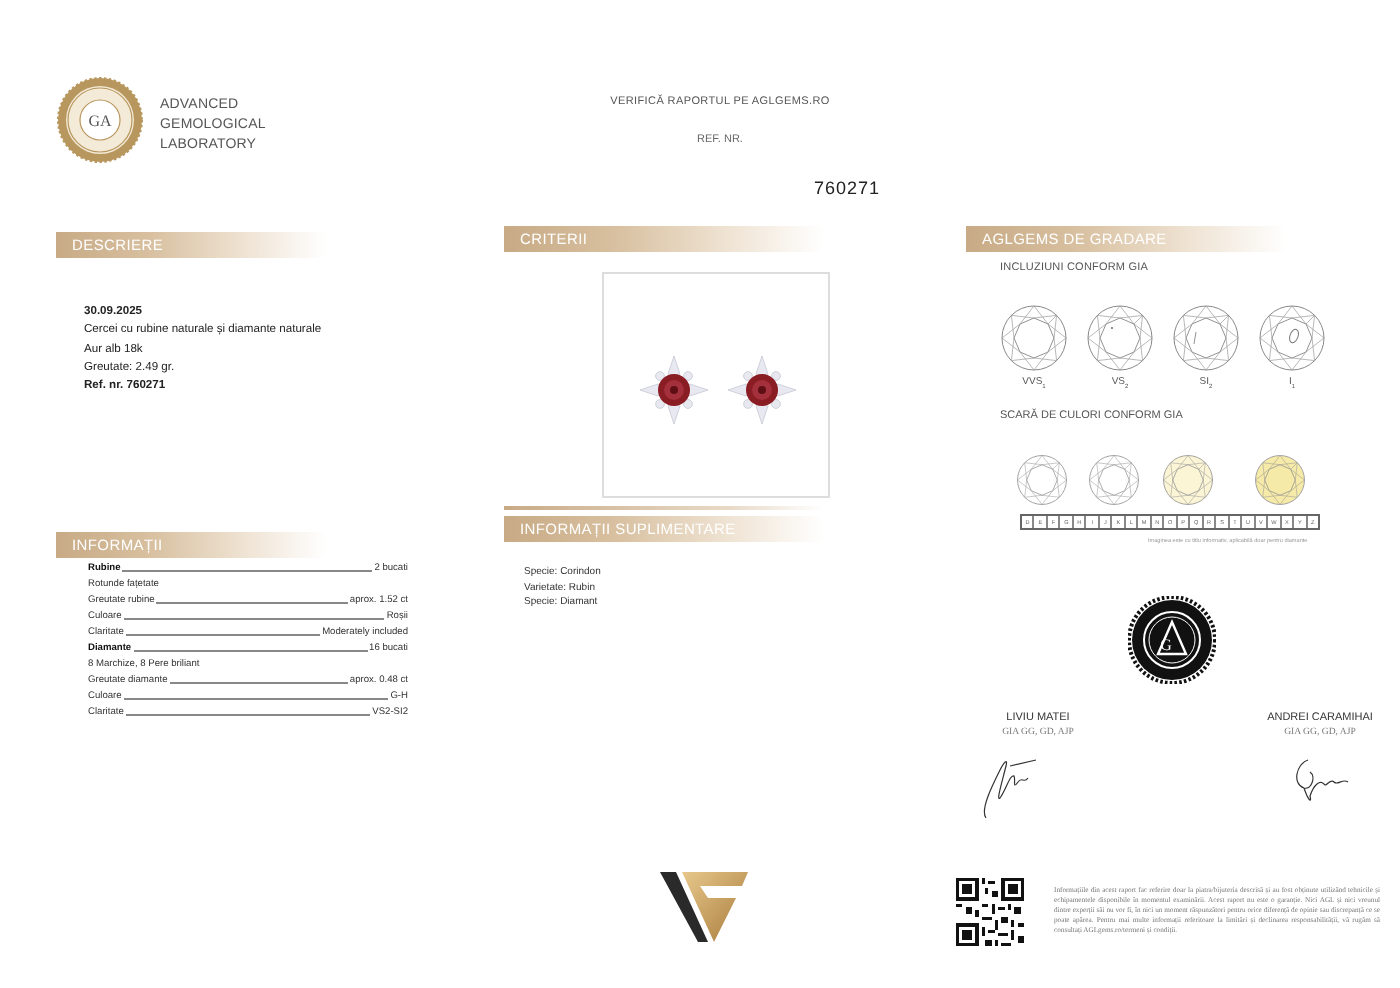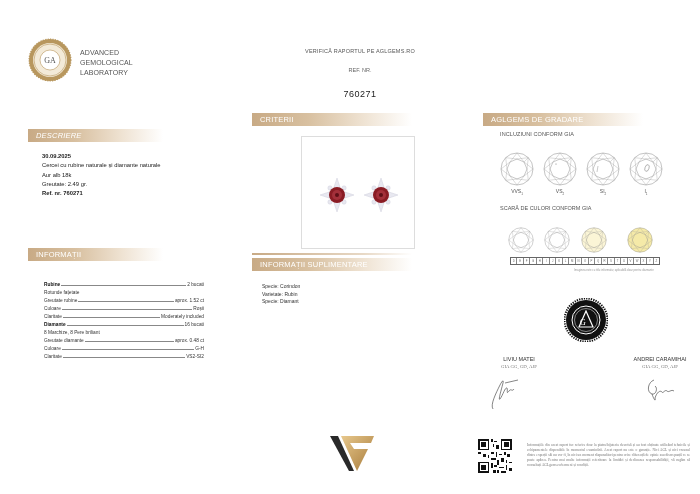--- a/index.html
+++ b/index.html
@@ -5,28 +5,28 @@
   * { margin:0; padding:0; box-sizing:border-box; }
   html, body { width:700px; height:494px; background:#ffffff; overflow:hidden; }
   body { position:relative; font-family:"Liberation Sans", sans-serif; color:#222; }
   .abs { position:absolute; }
 
   
   .seal { left:28px; top:38px; width:44px; height:44px; }
   .lab-name { left:80px; top:48px; font-size:7px; line-height:10px; color:#555; letter-spacing:0.1px; font-family:"Liberation Sans", sans-serif; }
   .verify { left:280px; top:48px; width:160px; text-align:center; font-size:5.5px; color:#555; letter-spacing:0.2px; }
   .refnr-label { left:280px; top:67px; width:160px; text-align:center; font-size:5.5px; color:#666; }
-  .refnr-value { left:280px; top:89px; width:160px; text-align:center; font-size:9px; color:#222; letter-spacing:0.5px; }
+  .refnr-value { left:280px; top:89px; width:160px; text-align:right; font-size:9px; color:#222; letter-spacing:0.5px; }
 
   
   .sec { height:13px; background:linear-gradient(90deg,#c8aa85 0%, #d8c0a0 35%, #efe3d3 70%, rgba(255,255,255,0) 100%); color:#fff; font-size:7.5px; line-height:13px; padding-left:8px; letter-spacing:0.2px; }
-  .sec-desc { left:28px; top:129px; width:135px;font-style:italic; }
+  .sec-desc { left:28px; top:116px; width:135px; }
   .sec-img { left:252px; top:113px; width:160px; }
   .sec-crit { left:483px; top:113px; width:160px; }
-  .sec-info { left:28px; top:248px; width:135px; }
+  .sec-info { left:28px; top:266px; width:135px; }
   .sec-supl { left:252px; top:258px; width:160px; }
 
   
   .desc { left:42px; top:152px; font-size:5.8px; line-height:9.3px; color:#222; }
   .desc .b { font-weight:bold; }
 
   
   .img-frame { left:301px; top:136px; width:114px; height:113px; border:1px solid #ddd; background:#fff; }
   .img-bottom-line { left:252px; top:253px; width:160px; height:2px; background:linear-gradient(90deg,#c8aa85, #e8d9c6 70%, rgba(255,255,255,0)); }
 

